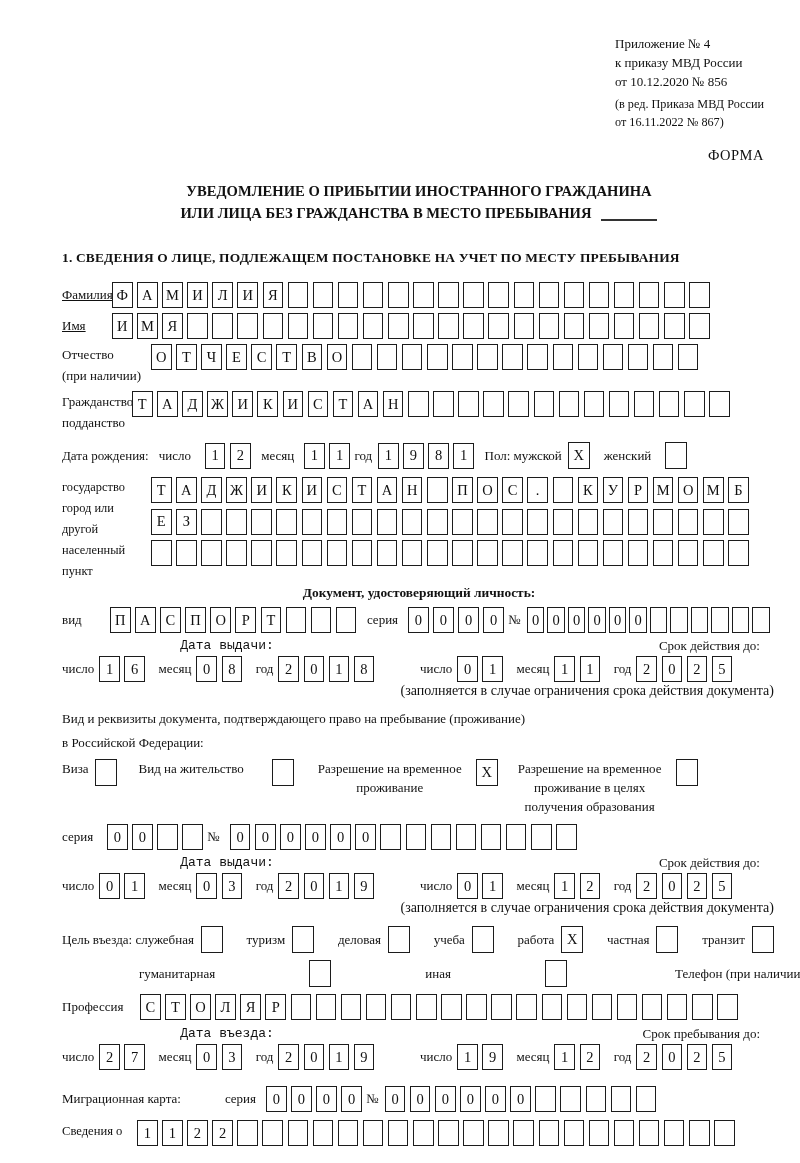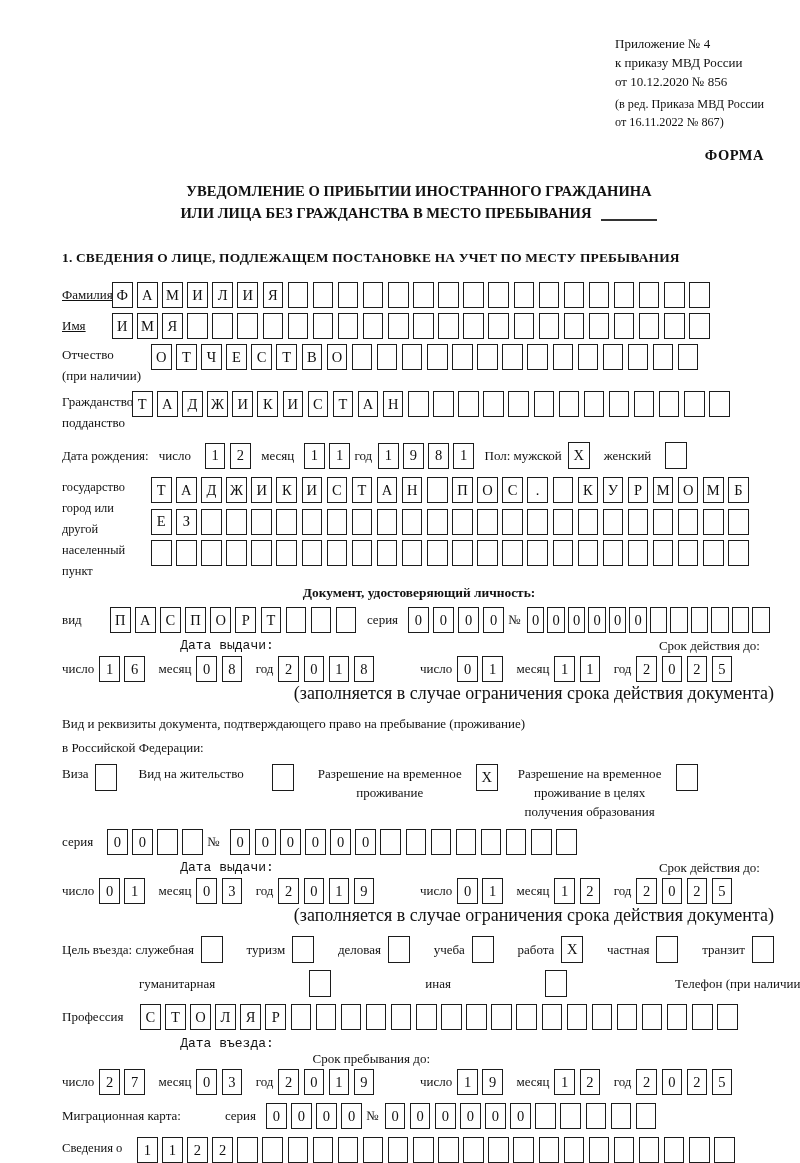--- a/index.html
+++ b/index.html
@@ -6,21 +6,21 @@
   html, body { margin: 0; padding: 0; background: #ffffff; }
   body {
     width: 800px; height: 1163px; overflow: hidden;
     color: #111; font-family: "Liberation Serif", "DejaVu Serif", serif;
   }
   .page { width: 800px; height: 1163px; padding: 34px 24px 10px 62px; position: relative; }
 
   
   .appendix { margin-left: 553px; font-size: 13px; line-height: 19px; }
   .appendix .rev { font-size: 12.2px; line-height: 17.5px; margin-top: 5px; }
-  .forma { text-align: right; padding-right: 12px; font-weight: bold; font-size: 14.5px; margin-top: 16px; letter-spacing: .5px; }
+  .forma { text-align: right; padding-right: 12px; font-weight: normal; font-size: 14.5px; margin-top: 16px; letter-spacing: .5px; }
 
   
   .title { text-align: center; font-weight: bold; font-size: 14.6px; line-height: 22px; margin-top: 16px; }
   .title .uline { display: inline-block; width: 56px; border-bottom: 2.2px solid #333; transform: translateY(3px); margin-left: 10px; }
   .sec-head { font-weight: bold; font-size: 13.4px; margin-top: 26px; margin-bottom: 16px; letter-spacing: .2px; }
 
   
   .row { display: flex; align-items: center; margin-bottom: 5px; }
   .row.top { align-items: flex-start; }
   .lbl { font-size: 13px; white-space: nowrap; flex: none; }
@@ -42,21 +42,21 @@
   .center-bold { text-align: center; font-weight: bold; font-size: 13.4px; margin: 7px 0 6px 0; }
 
   
   .dates-head { display: flex; font-size: 13px; margin-top: 3px; }
   .dates-head .dh-l { width: 330px; text-align: center; font-family: Liberation Mono, monospace; }
   .dates-head .dh-r { width: 340px; text-align: right; margin-left: 28px; }
   .date-cols { display: flex; align-items: center; margin-top: 2px; }
   .dgroup { display: flex; align-items: center; }
   .dgroup .lbl { margin-right: 5px; }
   .dgroup .boxes { margin-right: 9px; }
-  .note-right { text-align: right; font-size: 18px; margin: 1px 2px 8px 0; }
+  .note-right { text-align: right; font-size: 14px; margin: 1px 2px 8px 0; }
 
   .plain { font-size: 13px; line-height: 24px; }
 
   
   .permit-row { display: flex; align-items: flex-start; margin-top: 4px; margin-bottom: 8px; }
   .permit-row .opt { display: flex; align-items: flex-start; }
   .permit-row .optlbl { font-size: 13px; text-align: center; line-height: 19px; }
   .permit-row .chk { margin-top: 0; }
 
   
@@ -619,21 +619,21 @@
         <span class="cbox"></span>
         <span class="cbox"></span>
         <span class="cbox"></span>
         <span class="cbox"></span>
         <span class="cbox"></span>
         <span class="cbox"></span>
         <span class="cbox"></span>
       </span>
   </div>
 
-  <div class="dates-head" style="margin-top:6px;flex-direction:column;">
+  <div class="dates-head" style="margin-top:6px;">
     <span class="dh-l">Дата въезда:</span>
     <span class="dh-r">Срок пребывания до:</span>
   </div>
   <div class="date-cols">
     <span class="dgroup" style="width:358px;">
       <span class="lbl">число</span>
       <span class="boxes">
           <span class="cbox">2</span>
           <span class="cbox">7</span>
         </span>
@@ -664,21 +664,21 @@
       <span class="lbl">год</span>
       <span class="boxes">
           <span class="cbox">2</span>
           <span class="cbox">0</span>
           <span class="cbox">2</span>
           <span class="cbox">5</span>
         </span>
     </span>
   </div>
 
-  <div class="row" style="margin-top:8px;">
+  <div class="row" style="margin-top:16px;">
     <span class="lbl">Миграционная карта:</span>
     <span style="width:44px;flex:none;"></span>
     <span class="lbl">серия</span>
     <span class="gap10"></span>
     <span class="boxes">
         <span class="cbox">0</span>
         <span class="cbox">0</span>
         <span class="cbox">0</span>
         <span class="cbox">0</span>
       </span>

